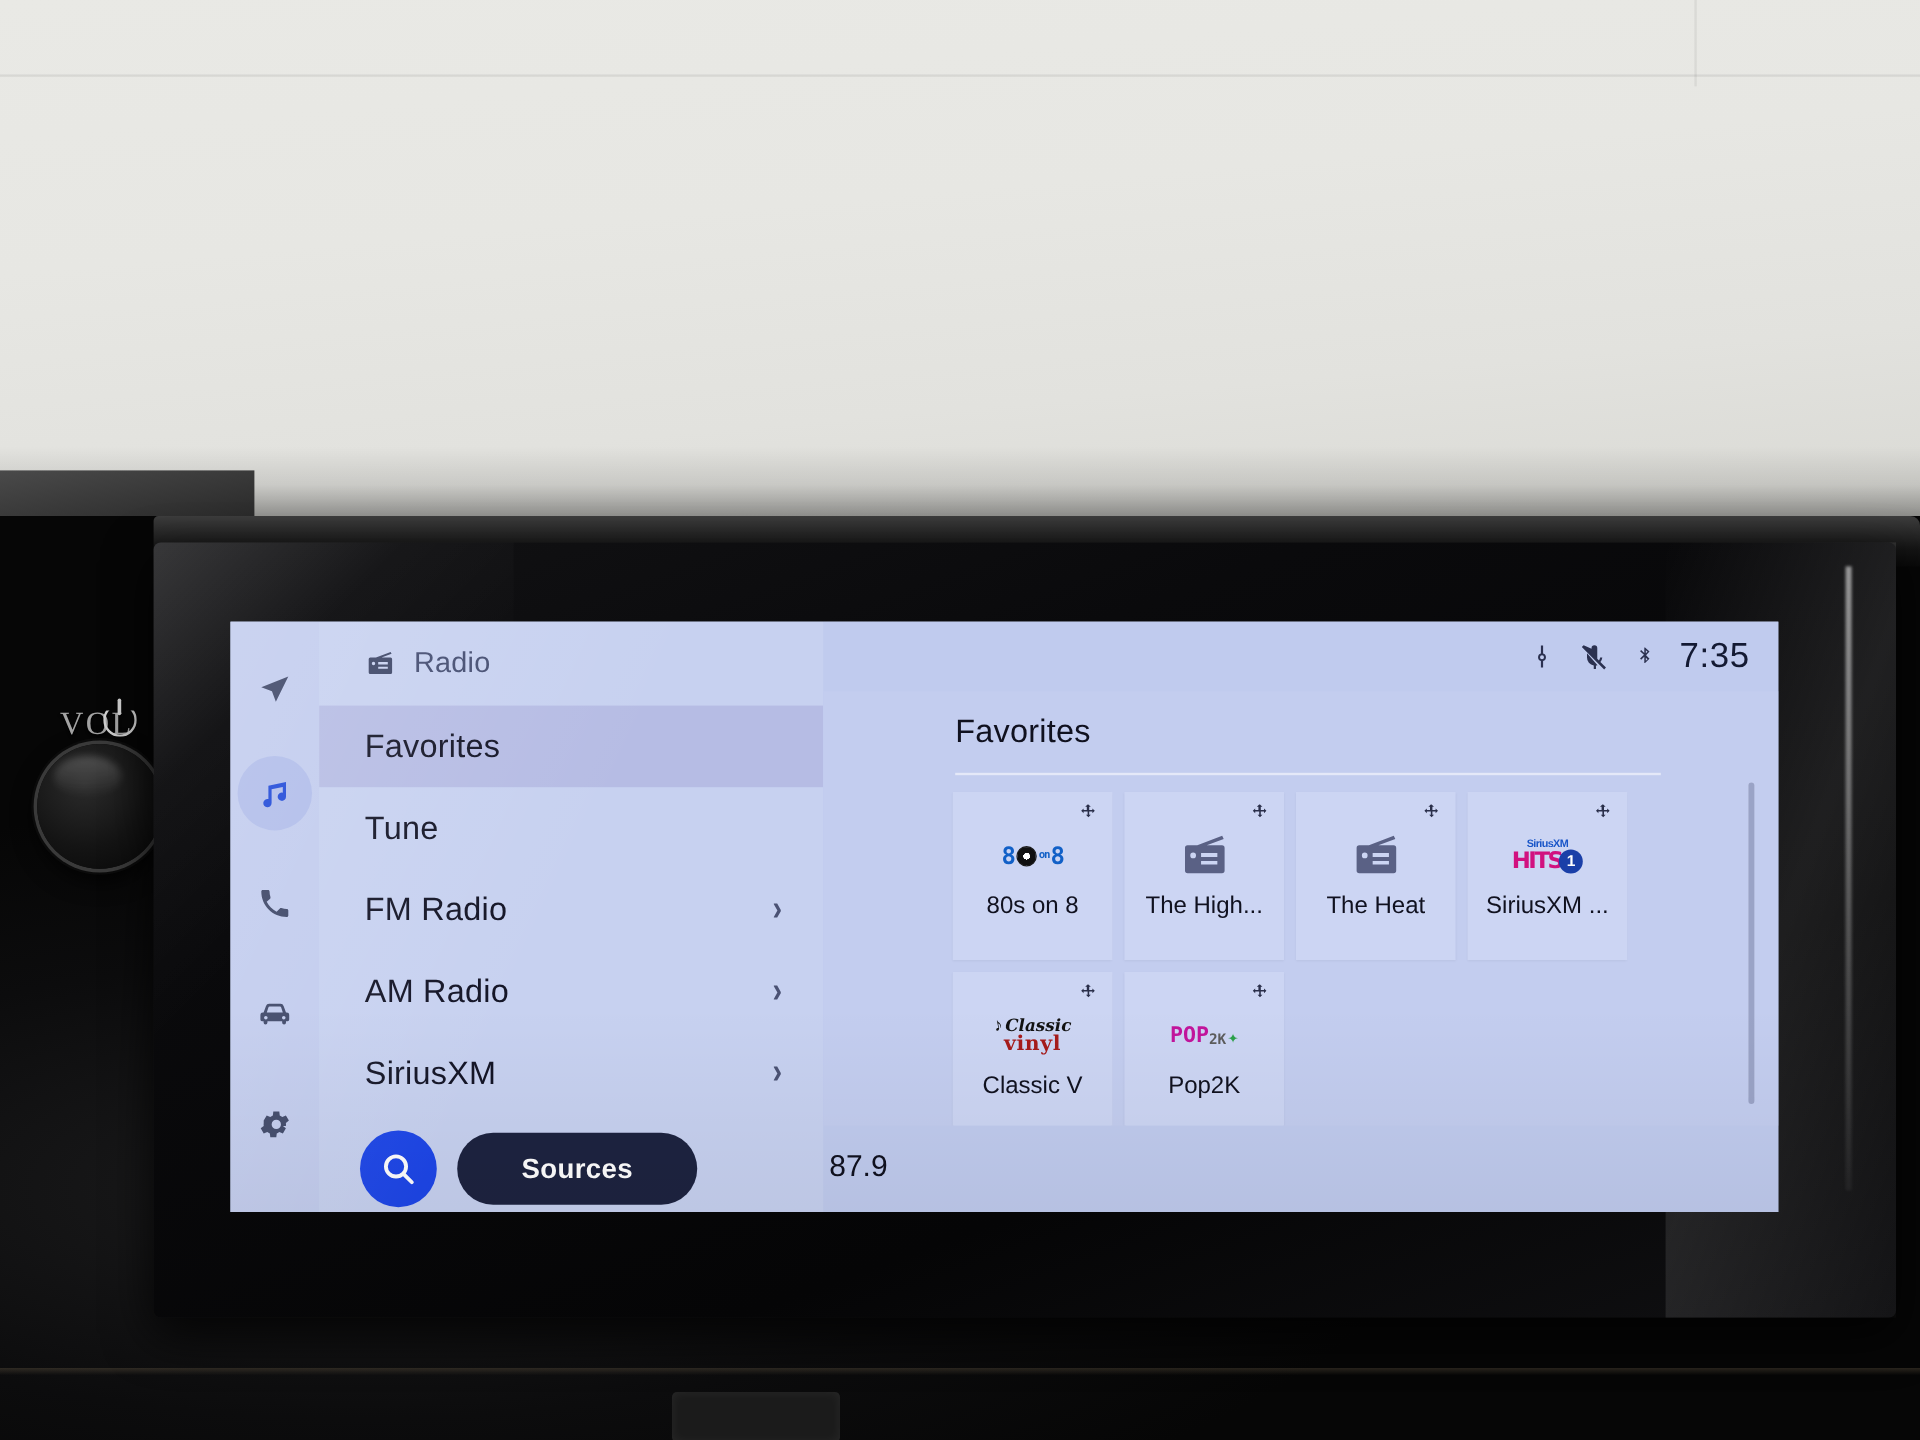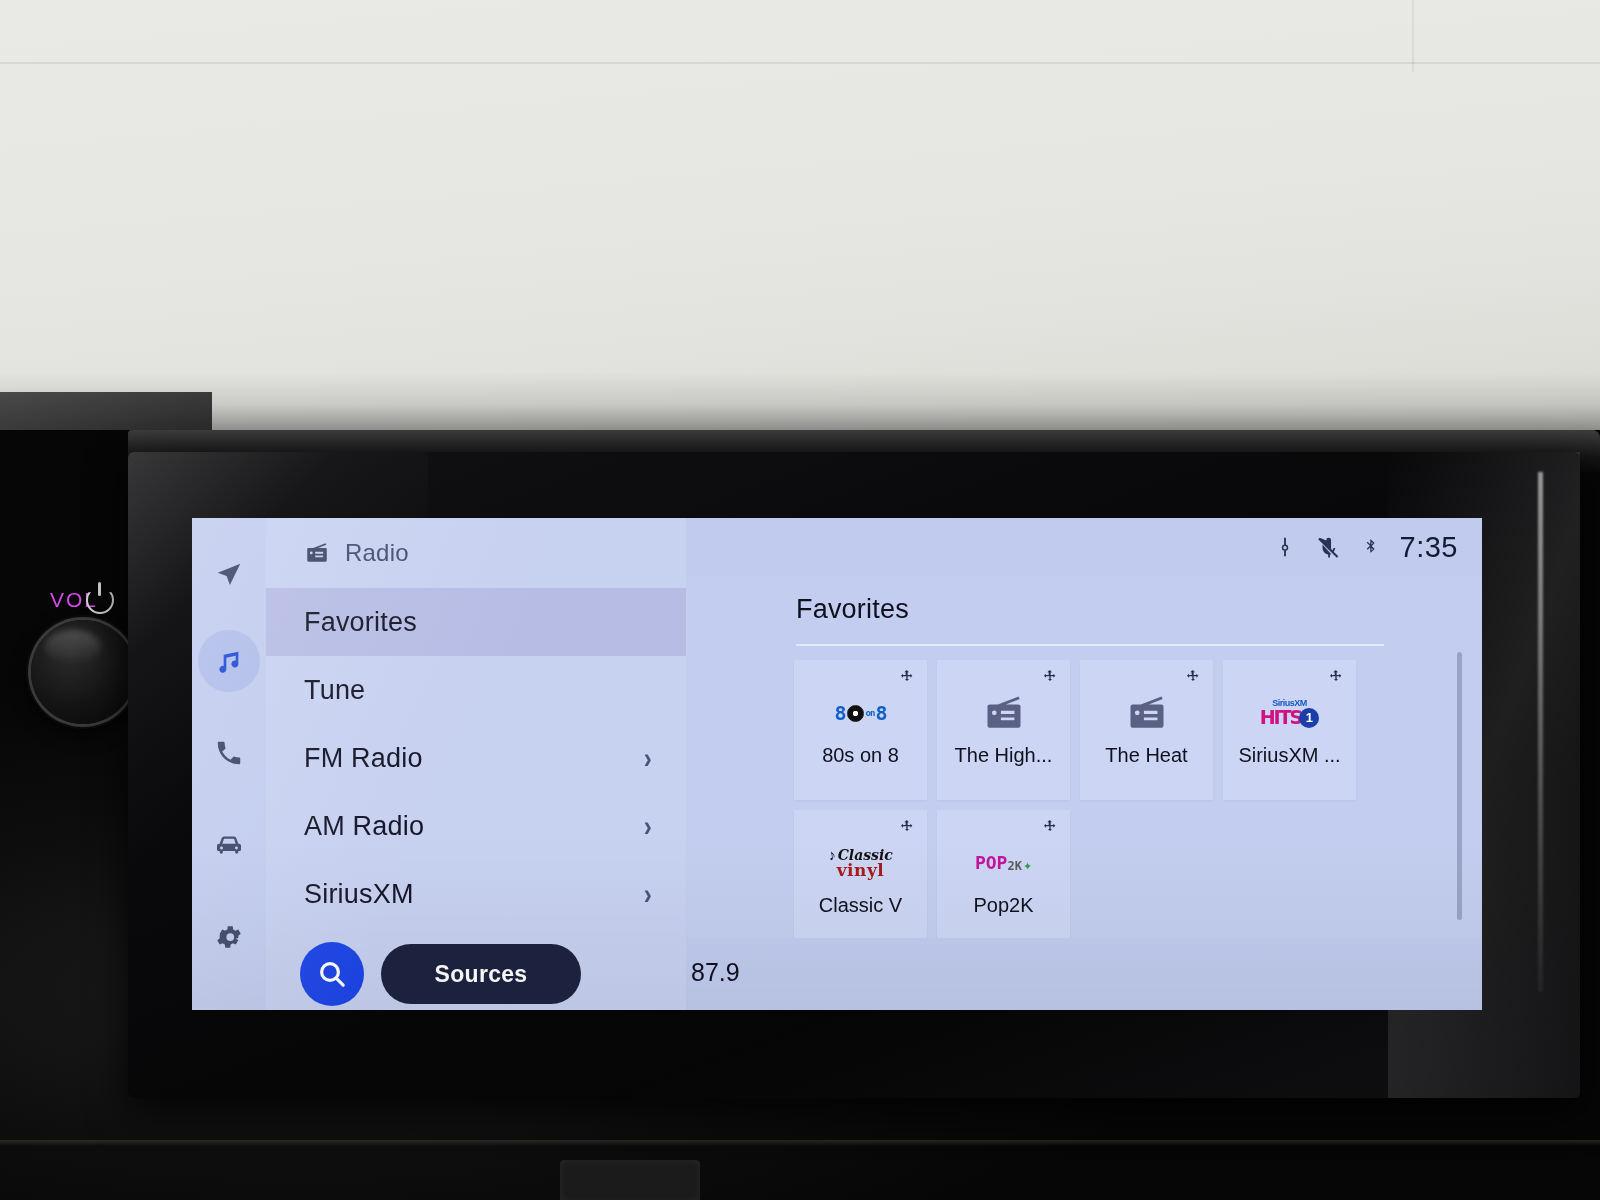--- a/index.html
+++ b/index.html
@@ -72,22 +72,22 @@
     background:linear-gradient(110deg, rgba(255,255,255,0) 0%, rgba(255,255,255,.10) 50%, rgba(255,255,255,.02) 100%);
   }
   .bezel-streak{
     position:absolute; left:1410px; top:20px; width:5px; height:520px;
     background:linear-gradient(180deg,rgba(255,255,255,.55),rgba(255,255,255,.05));
     filter:blur(1.2px);
   }
 
   
   .vol-label{
-    position:absolute; left:50px; top:588px; color:#d946ef;
-    font-size:21px; letter-spacing:2px; font-family:Liberation Sans, sans-serif;
+    position:absolute; left:50px; top:588px; color:#a3a3a3;
+    font-size:27px; letter-spacing:2px; font-family:Liberation Serif, serif;
     text-shadow:0 1px 2px #000;
   }
   .vol-power{
     position:absolute; left:86px; top:586px; width:28px; height:28px;
     border:2.4px solid #d0d0d0; border-radius:50%;
     clip-path: polygon(0 22%,100% 22%,100% 100%,0 100%);
   }
   .vol-power-stem{
     position:absolute; left:98px; top:582px; width:2.6px; height:14px;
     background:#d0d0d0; border-radius:2px;

